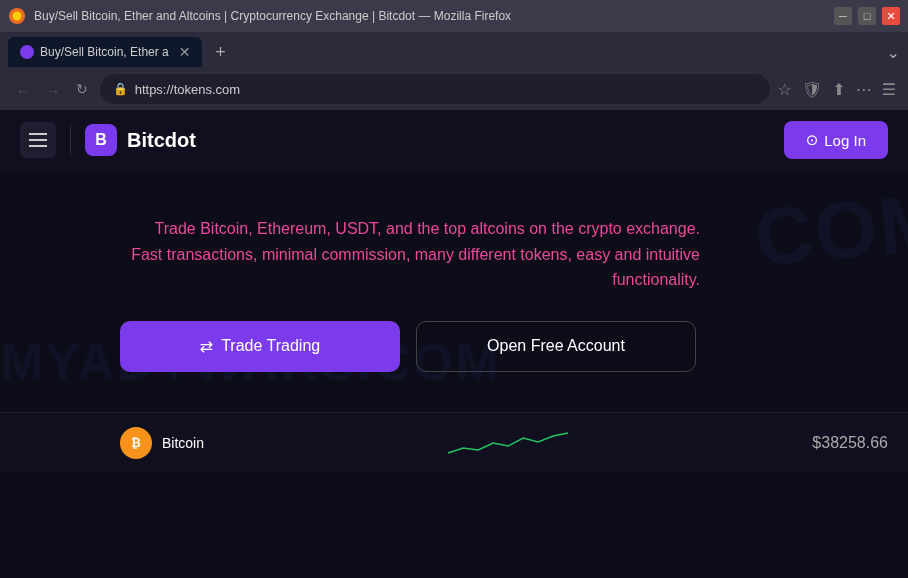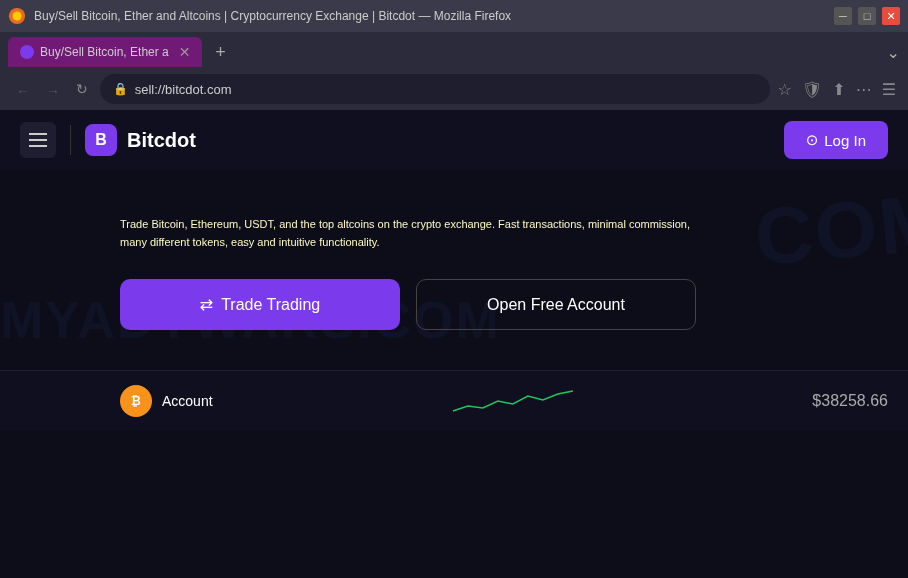--- a/index.html
+++ b/index.html
@@ -68,21 +68,21 @@
       display: flex;
       align-items: center;
       background: #2b2b3b;
       padding: 4px 8px 0;
       height: 36px;
     }
 
     .tab {
       display: flex;
       align-items: center;
-      background: #701a75;
+      background: #0f172a;
       border-radius: 6px 6px 0 0;
       padding: 4px 12px;
       font-size: 12px;
       color: #ccc;
       height: 30px;
       max-width: 200px;
       gap: 6px;
     }
 
     .tab-favicon {
@@ -311,27 +311,28 @@
       line-height: 1.25;
       position: relative;
       z-index: 1;
     }
 
     .hero-title-accent {
       color: #7c3aed;
     }
 
     .hero-subtitle {
-      font-size: 11px;
-      color: #fef9c3;
+      font-size: 16px;
+      color: #ec4899;
       margin-top: 16px;
       max-width: 580px;
       line-height: 1.6;
       position: relative;
       z-index: 1;
+      text-align: right;
     }
 
     .hero-buttons {
       display: flex;
       gap: 16px;
       margin-top: 28px;
       position: relative;
       z-index: 1;
     }
 
@@ -440,21 +441,21 @@
     <div class="tab-bar-right">⌄</div>
   </div>
 
   <div class="address-bar">
     <span class="nav-btn disabled">←</span>
     <span class="nav-btn disabled">→</span>
     <span class="nav-btn">↻</span>
 
     <div class="url-bar">
       <span class="security-icon">🔒</span>
-      <span class="url-text">sell://bitcdot.com</span>
+      <span class="url-text">https://tokens.com</span>
     </div>
 
     <div class="address-bar-right">
       <span>☆</span>
       <span>🛡</span>
       <span>⬆</span>
       <span>⋯</span>
       <span>☰</span>
     </div>
   </div>
@@ -500,21 +501,21 @@
       </button>
       <button class="btn-secondary">
         <span>Open Free Account</span>
       </button>
     </div>
   </section>
 
   <div class="crypto-ticker">
     <div class="crypto-item">
       <div class="crypto-avatar">₿</div>
-      <span class="crypto-name">Account</span>
+      <span class="crypto-name">Bitcoin</span>
     </div>
     <svg class="crypto-chart" viewBox="0 0 120 30" xmlns="http://www.w3.org/2000/svg">
       <polyline points="0,25 15,20 30,22 45,15 60,18 75,10 90,14 105,8 120,5" fill="none" stroke="#22c55e" stroke-width="1.5"></polyline>
     </svg>
     <span class="crypto-price">$38258.66</span>
   </div>
 
 </div>
 
 </body></html>

